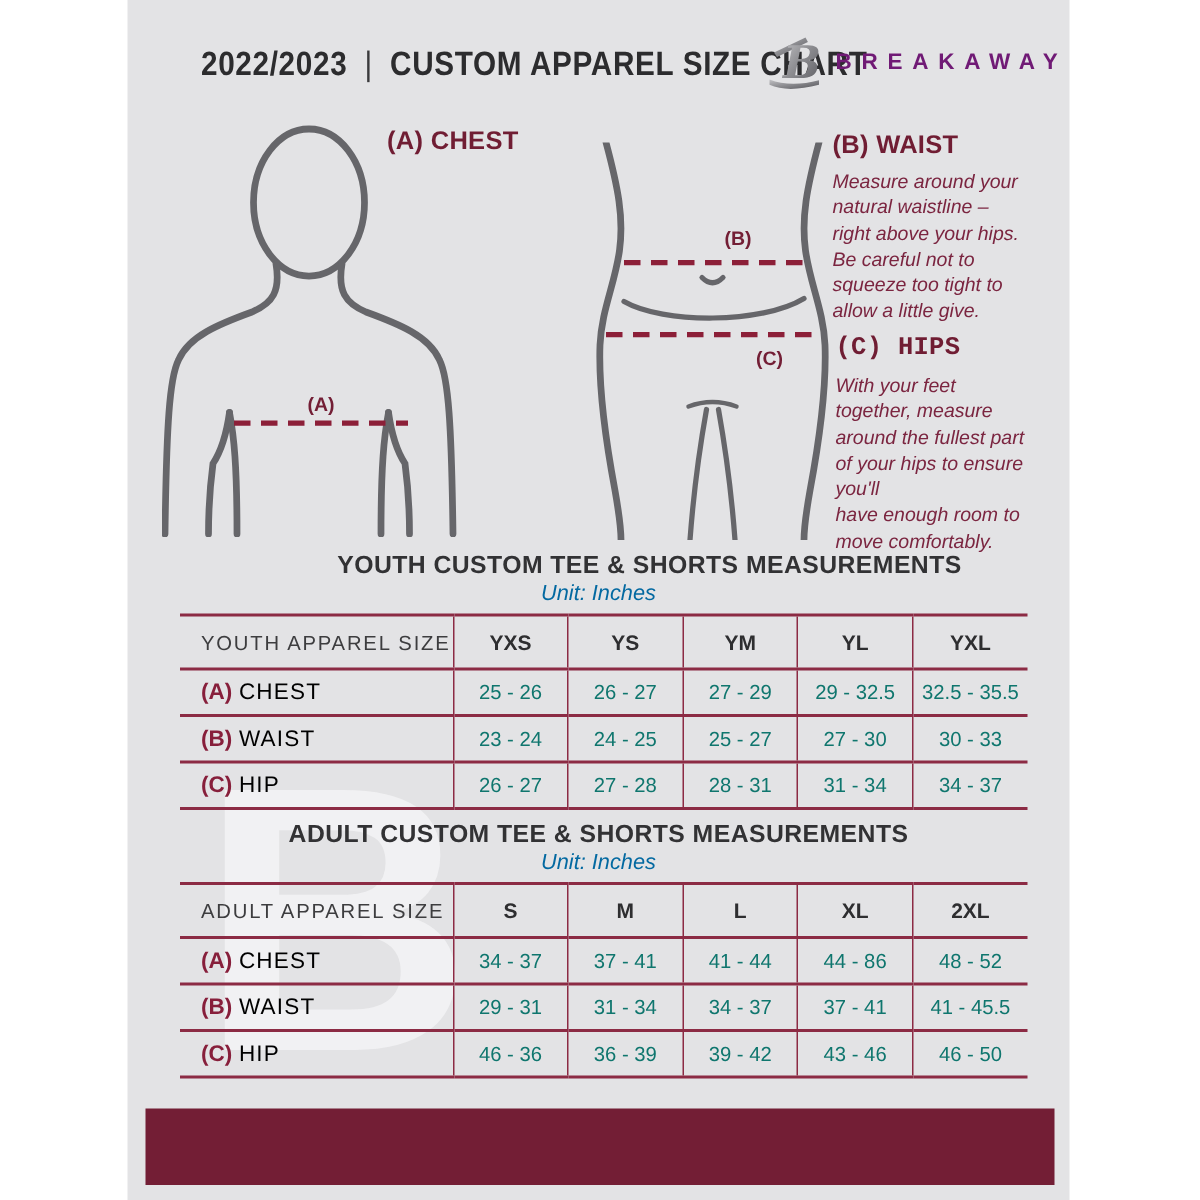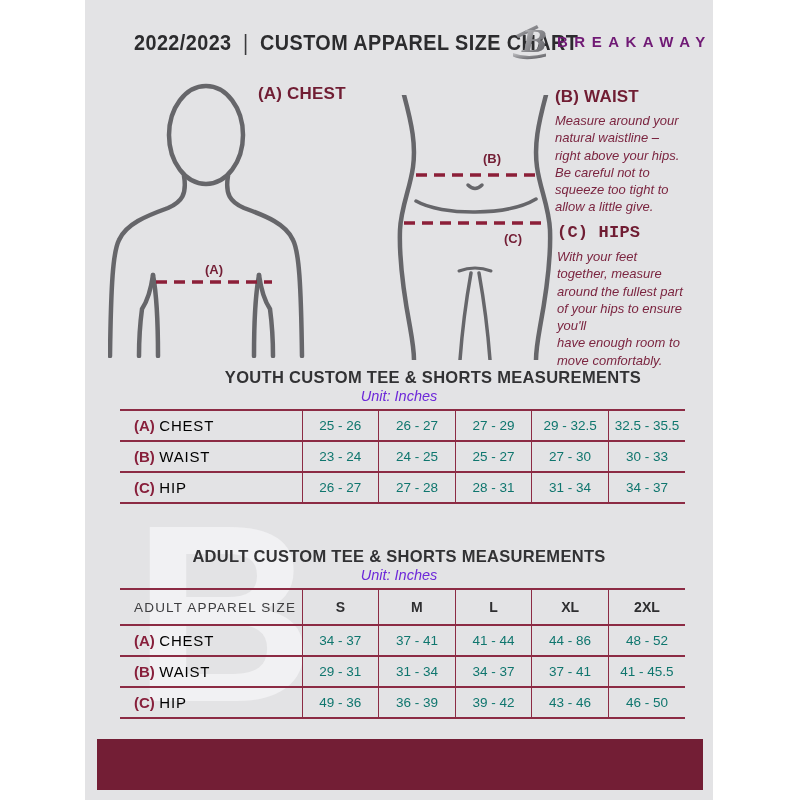--- a/index.html
+++ b/index.html
@@ -21,21 +21,21 @@
   #logo{position:absolute;left:426px;top:22px;}
   
   
   .msec-h{position:absolute;font-weight:bold;font-size:17px;color:#701d33;letter-spacing:0.2px;}
   .msec-d{position:absolute;font-style:italic;font-size:13px;line-height:1.33;
     color:#7b2540;white-space:pre-line;}
   
   .tbl-title{position:absolute;left:0;width:628px;text-align:center;font-weight:bold;
     font-size:16.5px;color:#323234;letter-spacing:0.3px;}
   .tbl-sub{position:absolute;left:0;width:628px;text-align:center;font-style:italic;
-    font-size:14.5px;color:#6d28d9;}
+    font-size:14.5px;color:#0369a1;}
   table.size{position:absolute;left:35px;width:565px;border-collapse:collapse;table-layout:fixed;}
   table.size td,table.size th{border-top:2px solid #8c2b44;border-bottom:2px solid #8c2b44;
     border-left:1.5px solid #8c2b44;border-right:1.5px solid #8c2b44;
     padding:0;text-align:center;vertical-align:middle;background:transparent;}
   table.size td:first-child,table.size th:first-child{border-left:none;text-align:left;padding-left:14px;}
   table.size td:last-child,table.size th:last-child{border-right:none;}
   table.size tr.hrow{height:36px;}
   table.size tr.drow{height:31px;}
   .size-colhdr{font-weight:400;font-size:13.5px;letter-spacing:1.2px;color:#3d3d3f;}
   .size-hdr{font-weight:bold;font-size:14px;color:#2e2e30;}
@@ -130,20 +130,28 @@
       <table class="size" style="top:409px;">
         <colgroup>
             <col style="width:182px">
             <col>
             <col>
             <col>
             <col>
             <col>
           </colgroup>
         <tbody>
+            <tr class="hrow">
+          <th class="size-colhdr">YOUTH APPAREL SIZE</th>
+          <th class="size-hdr">YXS</th>
+          <th class="size-hdr">YS</th>
+          <th class="size-hdr">YM</th>
+          <th class="size-hdr">YL</th>
+          <th class="size-hdr">YXL</th>
+        </tr>
         <tr class="drow">
           <td><span class="row-prefix">(A)</span>
               <span class="row-label">CHEST</span></td>
           <td class="cell-val">25 - 26</td>
           <td class="cell-val">26 - 27</td>
           <td class="cell-val">27 - 29</td>
           <td class="cell-val">29 - 32.5</td>
           <td class="cell-val">32.5 - 35.5</td>
         </tr>
         <tr class="drow">
@@ -202,21 +210,21 @@
               <span class="row-label">WAIST</span></td>
           <td class="cell-val">29 - 31</td>
           <td class="cell-val">31 - 34</td>
           <td class="cell-val">34 - 37</td>
           <td class="cell-val">37 - 41</td>
           <td class="cell-val">41 - 45.5</td>
         </tr>
         <tr class="drow">
           <td><span class="row-prefix">(C)</span>
               <span class="row-label">HIP</span></td>
-          <td class="cell-val">49 - 36</td>
+          <td class="cell-val">46 - 36</td>
           <td class="cell-val">36 - 39</td>
           <td class="cell-val">39 - 42</td>
           <td class="cell-val">43 - 46</td>
           <td class="cell-val">46 - 50</td>
         </tr>
       </tbody>
         </table>
 
       <div id="footer-bar"></div>
 

